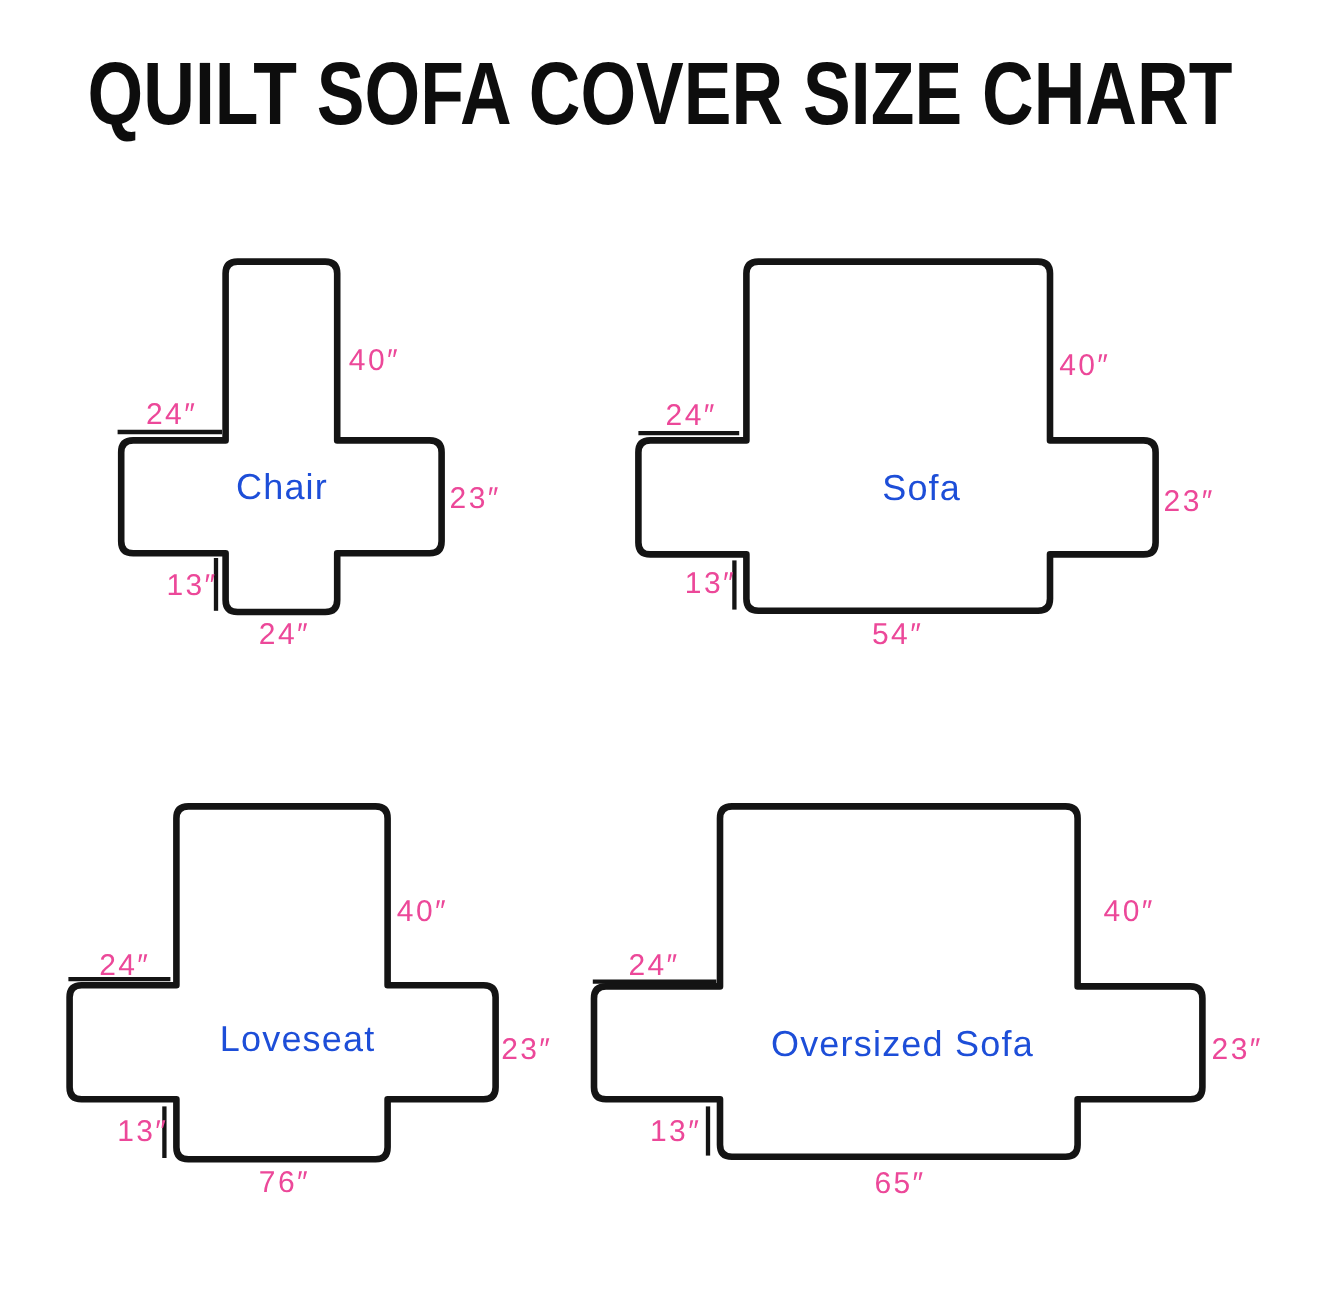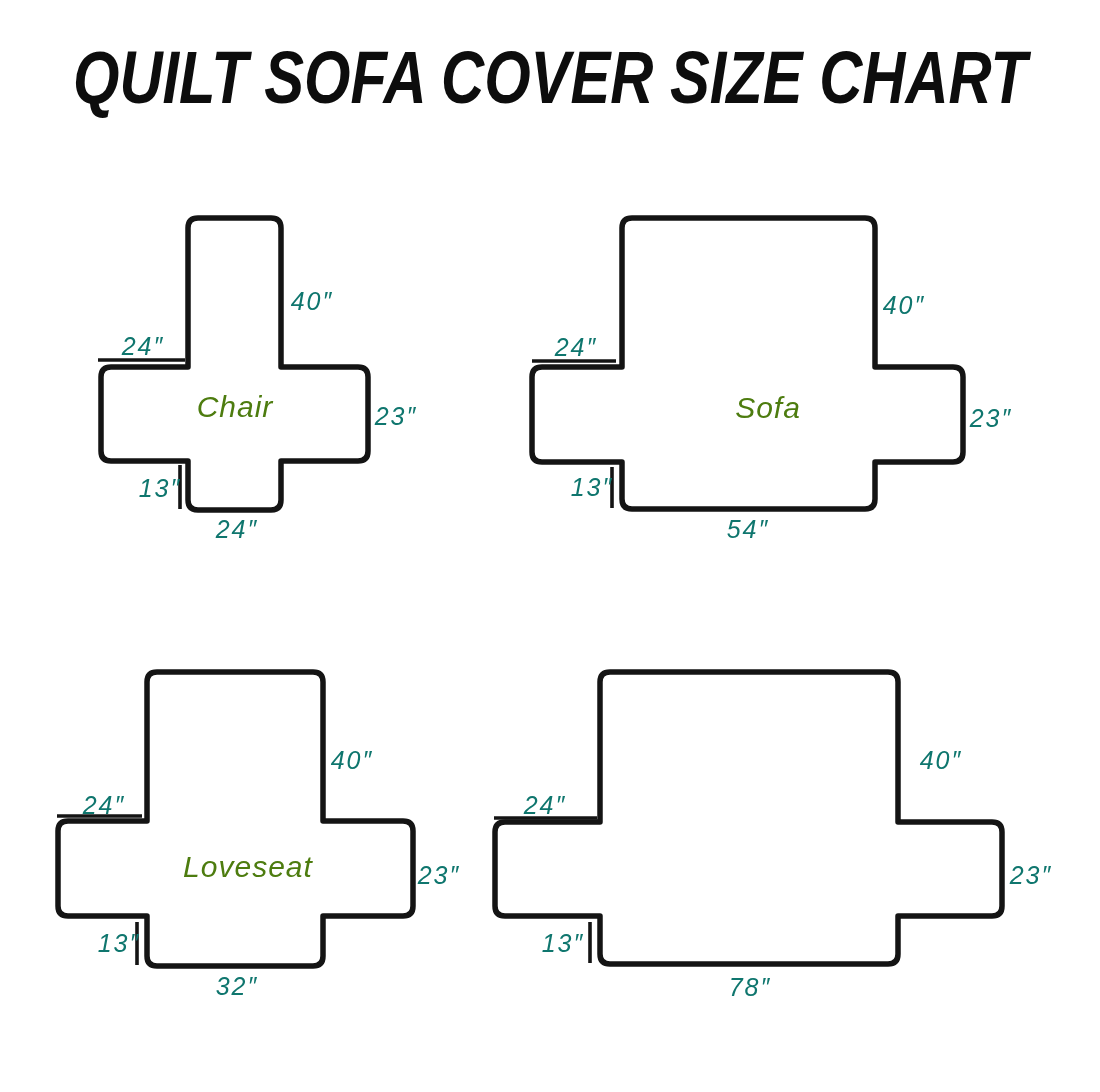--- a/index.html
+++ b/index.html
@@ -3,21 +3,20 @@
 <meta charset="utf-8">
 <style>
   html, body { margin: 0; padding: 0; background: #ffffff; }
   .stage {
     position: relative;
     width: 1100px;
     height: 1092px;
     background: #ffffff;
     overflow: hidden;
     font-family: "Liberation Sans", sans-serif;
-    font-style: italic;
   }
   .title-svg { position: absolute; left: 0; top: 0; }
   .title-text {
     font-family: "Liberation Sans", sans-serif;
     font-weight: 700;
     font-size: 74px;
     fill: #0d0d0d;
     letter-spacing: 0px;
   }
   .diagram-svg { position: absolute; left: 0; top: 0; }
@@ -28,29 +27,29 @@
     stroke-linejoin: round;
   }
   .dimline {
     stroke: #141414;
     stroke-width: 3.6;
     stroke-linecap: butt;
   }
   .lbl {
     position: absolute;
     transform: translate(-50%, -50%);
-    color: #0f766e;
+    color: #ec4899;
     font-size: 25px;
     letter-spacing: 2px;
     white-space: nowrap;
     line-height: 1;
   }
   .lbl.name {
     font-size: 30px;
-    color: #4d7c0f;
+    color: #1d4ed8;
     letter-spacing: 1px;
   }
 </style>
 </head>
 <body>
 
 <div class="stage">
 
   <svg class="title-svg" width="1100" height="130">
     <text class="title-text" x="550" y="103" text-anchor="middle" textLength="954" lengthAdjust="spacingAndGlyphs">QUILT SOFA COVER SIZE CHART</text>
@@ -95,21 +94,22 @@
   <span class="lbl name" style="left:768px; top:408px">Sofa</span>
   <span class="lbl" style="left:991px; top:418px">23″</span>
   <span class="lbl" style="left:592px; top:487px">13″</span>
   <span class="lbl" style="left:748px; top:529px">54″</span>
 
   <span class="lbl" style="left:352px; top:760px">40″</span>
   <span class="lbl" style="left:104px; top:805px">24″</span>
   <span class="lbl name" style="left:248px; top:867px">Loveseat</span>
   <span class="lbl" style="left:439px; top:875px">23″</span>
   <span class="lbl" style="left:119px; top:943px">13″</span>
-  <span class="lbl" style="left:237px; top:986px">32″</span>
+  <span class="lbl" style="left:237px; top:986px">76″</span>
 
   <span class="lbl" style="left:941px; top:760px">40″</span>
   <span class="lbl" style="left:545px; top:805px">24″</span>
+  <span class="lbl name" style="left:752px; top:871px">Oversized Sofa</span>
   <span class="lbl" style="left:1031px; top:875px">23″</span>
   <span class="lbl" style="left:563px; top:943px">13″</span>
-  <span class="lbl" style="left:750px; top:987px">78″</span>
+  <span class="lbl" style="left:750px; top:987px">65″</span>
 
 </div>
 
 </body></html>

